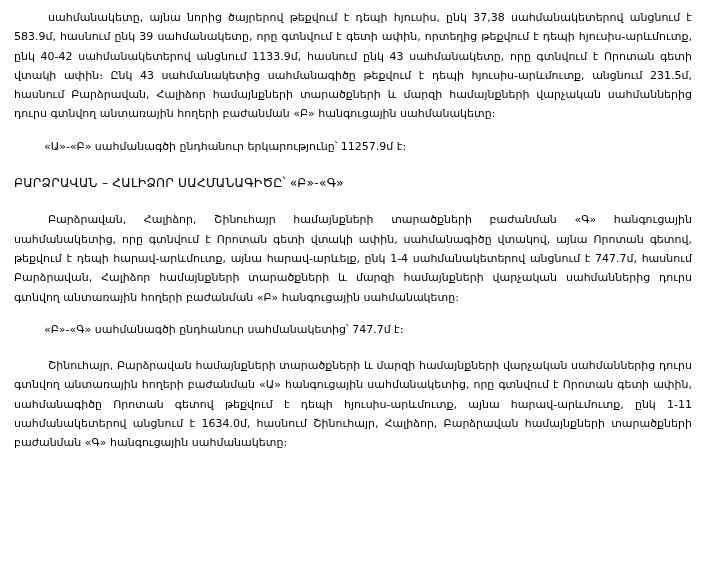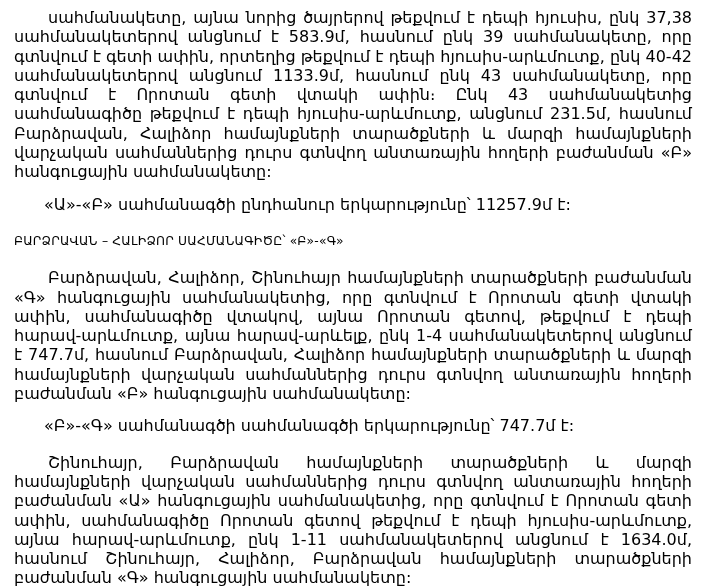--- a/index.html
+++ b/index.html
@@ -16,21 +16,21 @@
   }
   .page {
     width: 706px;
     height: 588px;
     box-sizing: border-box;
     padding: 8px 14px 0 14px;
     position: relative;
   }
   p {
     margin: 0;
-    font-size: 16px;
+    font-size: 11px;
     line-height: 19.3px;
     text-align: justify;
     text-justify: inter-word;
   }
   .body-par {
     text-indent: 34px;
   }
   .sum-line {
     text-indent: 30px;
     margin-top: 13px;
@@ -51,21 +51,21 @@
   <p class="body-par">սահմանակետը, այնա նորից ծայրերով թեքվում է դեպի հյուսիս, ընկ 37,38 սահմանակետերով անցնում է 583.9մ, հասնում ընկ 39 սահմանակետը, որը գտնվում է գետի ափին, որտեղից թեքվում է դեպի հյուսիս-արևմուտք, ընկ 40-42 սահմանակետերով անցնում 1133.9մ, հասնում ընկ 43 սահմանակետը, որը գտնվում է Որոտան գետի վտակի ափին։ Ընկ 43 սահմանակետից սահմանագիծը թեքվում է դեպի հյուսիս-արևմուտք, անցնում 231.5մ, հասնում Բարձրավան, Հալիձոր համայնքների տարածքների և մարզի համայնքների վարչական սահմաններից դուրս գտնվող անտառային հողերի բաժանման «Բ» հանգուցային սահմանակետը:</p>
 
   <p class="sum-line">«Ա»-«Բ» սահմանագծի ընդհանուր երկարությունը՝  11257.9մ է:</p>
 
   <p class="heading">ԲԱՐՁՐԱՎԱՆ – ՀԱԼԻՁՈՐ ՍԱՀՄԱՆԱԳԻԾԸ՝  «Բ»-«Գ»</p>
 
   <div class="spacer-l"></div>
 
   <p class="body-par">Բարձրավան, Հալիձոր, Շինուհայր համայնքների տարածքների բաժանման «Գ» հանգուցային սահմանակետից, որը գտնվում է Որոտան գետի վտակի ափին, սահմանագիծը վտակով, այնա Որոտան գետով, թեքվում է դեպի հարավ-արևմուտք, այնա հարավ-արևելք, ընկ 1-4 սահմանակետերով անցնում է 747.7մ, հասնում Բարձրավան, Հալիձոր համայնքների տարածքների և մարզի համայնքների վարչական սահմաններից դուրս գտնվող անտառային հողերի բաժանման «Բ» հանգուցային սահմանակետը:</p>
 
-  <p class="sum-line">«Բ»-«Գ» սահմանագծի սահմանագծի երկարությունը՝  747.7մ է:</p>
+  <p class="sum-line">«Բ»-«Գ» սահմանագծի ընդհանուր սահմանակետից՝  747.7մ է:</p>
 
 
   <div class="spacer-l"></div>
 
   <p class="body-par">Շինուհայր, Բարձրավան համայնքների տարածքների և մարզի համայնքների վարչական սահմաններից դուրս գտնվող անտառային հողերի բաժանման «Ա» հանգուցային սահմանակետից, որը գտնվում է Որոտան գետի ափին, սահմանագիծը Որոտան գետով թեքվում է դեպի հյուսիս-արևմուտք, այնա հարավ-արևմուտք, ընկ 1-11 սահմանակետերով անցնում է 1634.0մ, հասնում Շինուհայր, Հալիձոր, Բարձրավան համայնքների տարածքների բաժանման «Գ» հանգուցային սահմանակետը:</p>
 
 
 </div>
 
 </body></html>

